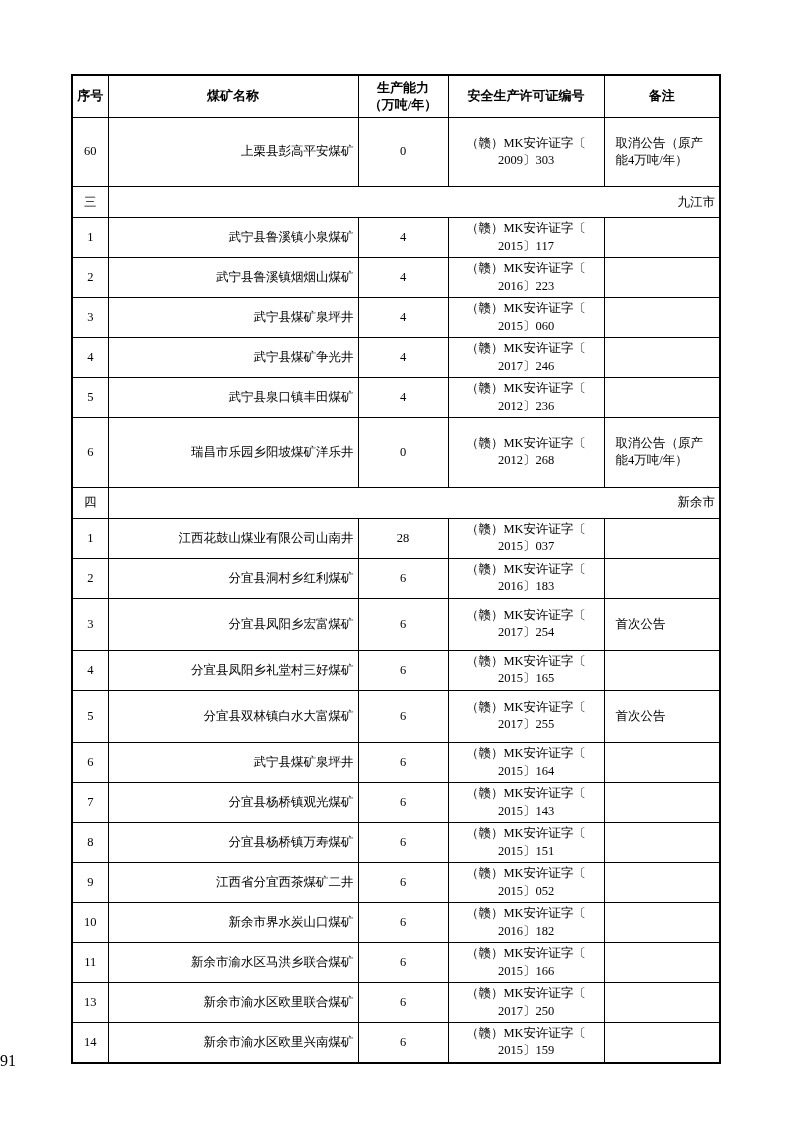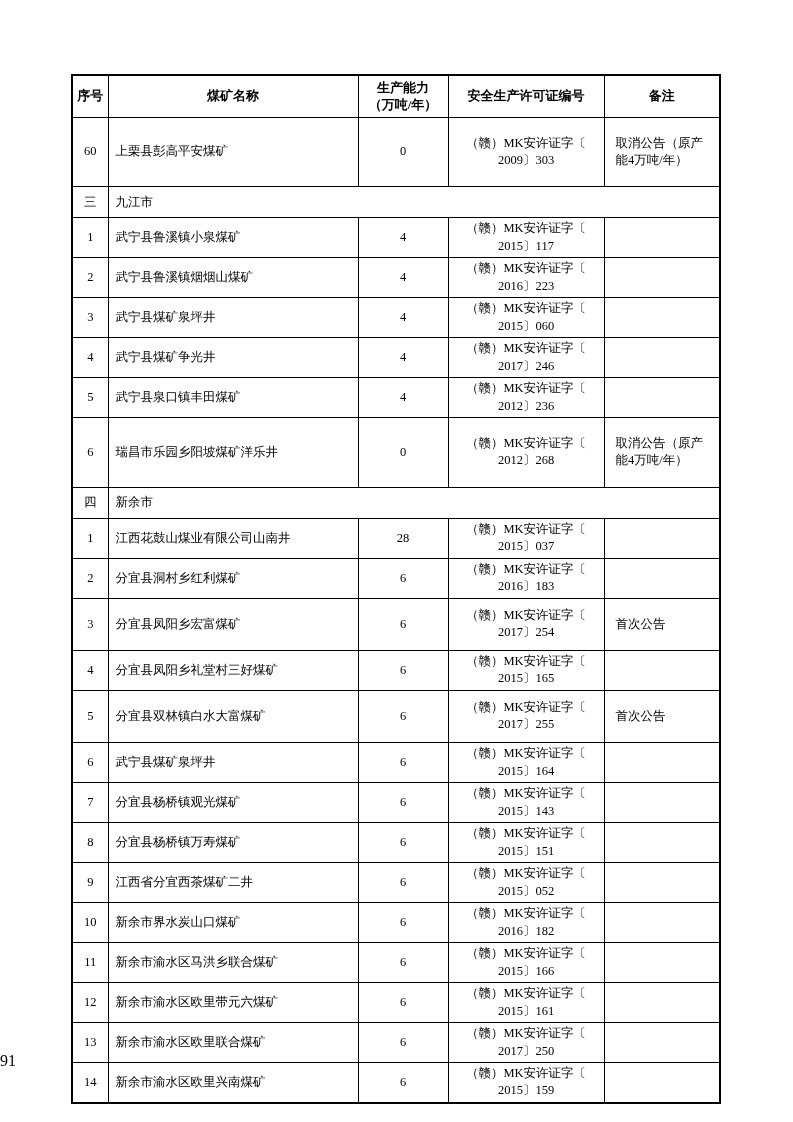--- a/index.html
+++ b/index.html
@@ -33,21 +33,21 @@
     line-height: 1.35;
   }
   tr.data-row { height: 40px; }
   tr.first-data-row { height: 42px; }
   tr.sec { height: 31px; }
   td.c-idx {
     text-align: center;
     font-size: 12.5px;
   }
   td.c-name {
-    text-align: left;
+    text-align: right;
     font-size: 12.5px;
     padding-left: 7px;
     padding-right: 4px;
   }
   td.c-cap {
     text-align: center;
     font-size: 12.5px;
   }
   td.c-lic {
     text-align: center;
@@ -218,27 +218,20 @@
         <td class="c-rem"></td>
       </tr>
       <tr class="data-row">
         <td class="c-idx">11</td>
         <td class="c-name">新余市渝水区马洪乡联合煤矿</td>
         <td class="c-cap">6</td>
         <td class="c-lic"><span>（赣）MK安许证字〔</span><br><span>2015〕166</span></td>
         <td class="c-rem"></td>
       </tr>
       <tr class="data-row">
-        <td class="c-idx">12</td>
-        <td class="c-name">新余市渝水区欧里带元六煤矿</td>
-        <td class="c-cap">6</td>
-        <td class="c-lic"><span>（赣）MK安许证字〔</span><br><span>2015〕161</span></td>
-        <td class="c-rem"></td>
-      </tr>
-      <tr class="data-row">
         <td class="c-idx">13</td>
         <td class="c-name">新余市渝水区欧里联合煤矿</td>
         <td class="c-cap">6</td>
         <td class="c-lic"><span>（赣）MK安许证字〔</span><br><span>2017〕250</span></td>
         <td class="c-rem"></td>
       </tr>
       <tr class="data-row">
         <td class="c-idx">14</td>
         <td class="c-name">新余市渝水区欧里兴南煤矿</td>
         <td class="c-cap">6</td>

